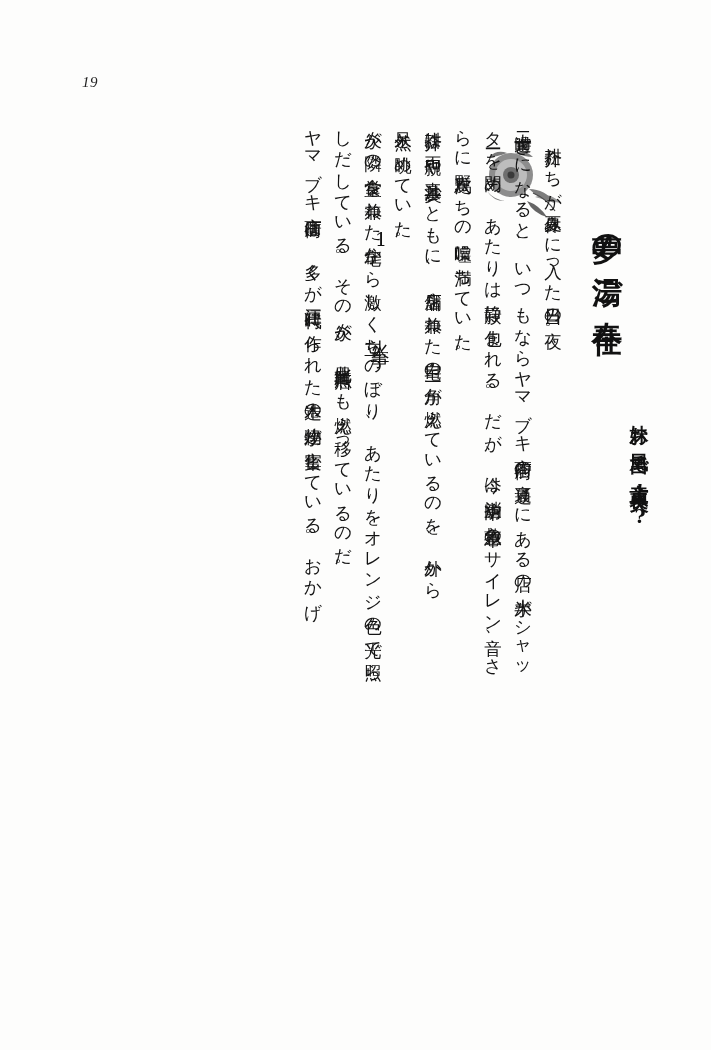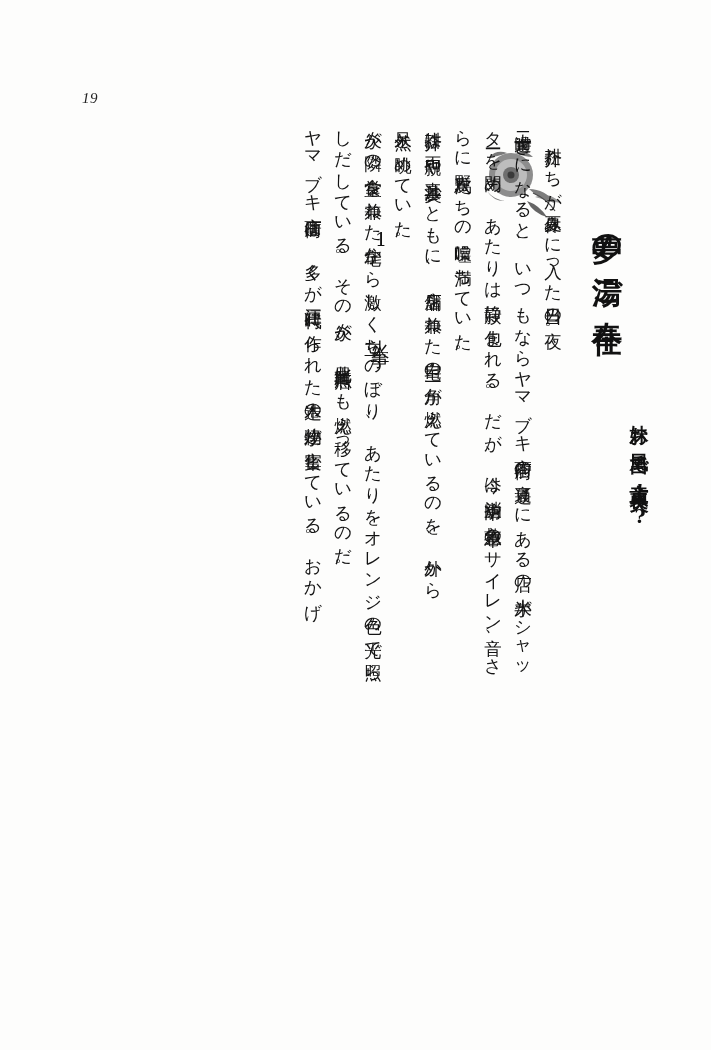--- a/index.html
+++ b/index.html
@@ -19,21 +19,21 @@
   .page {
     position: absolute;
     inset: 0;
     background: #fdfdfc;
   }
 
   
   .page-number {
     position: absolute;
     left: 82px;
-    top: 90px;
+    top: 74px;
     font-family: "Liberation Serif", serif;
     font-size: 15px;
     font-style: italic;
     color: #222;
     letter-spacing: 0.5px;
   }
 
   
   .vertical-body {
     position: absolute;

